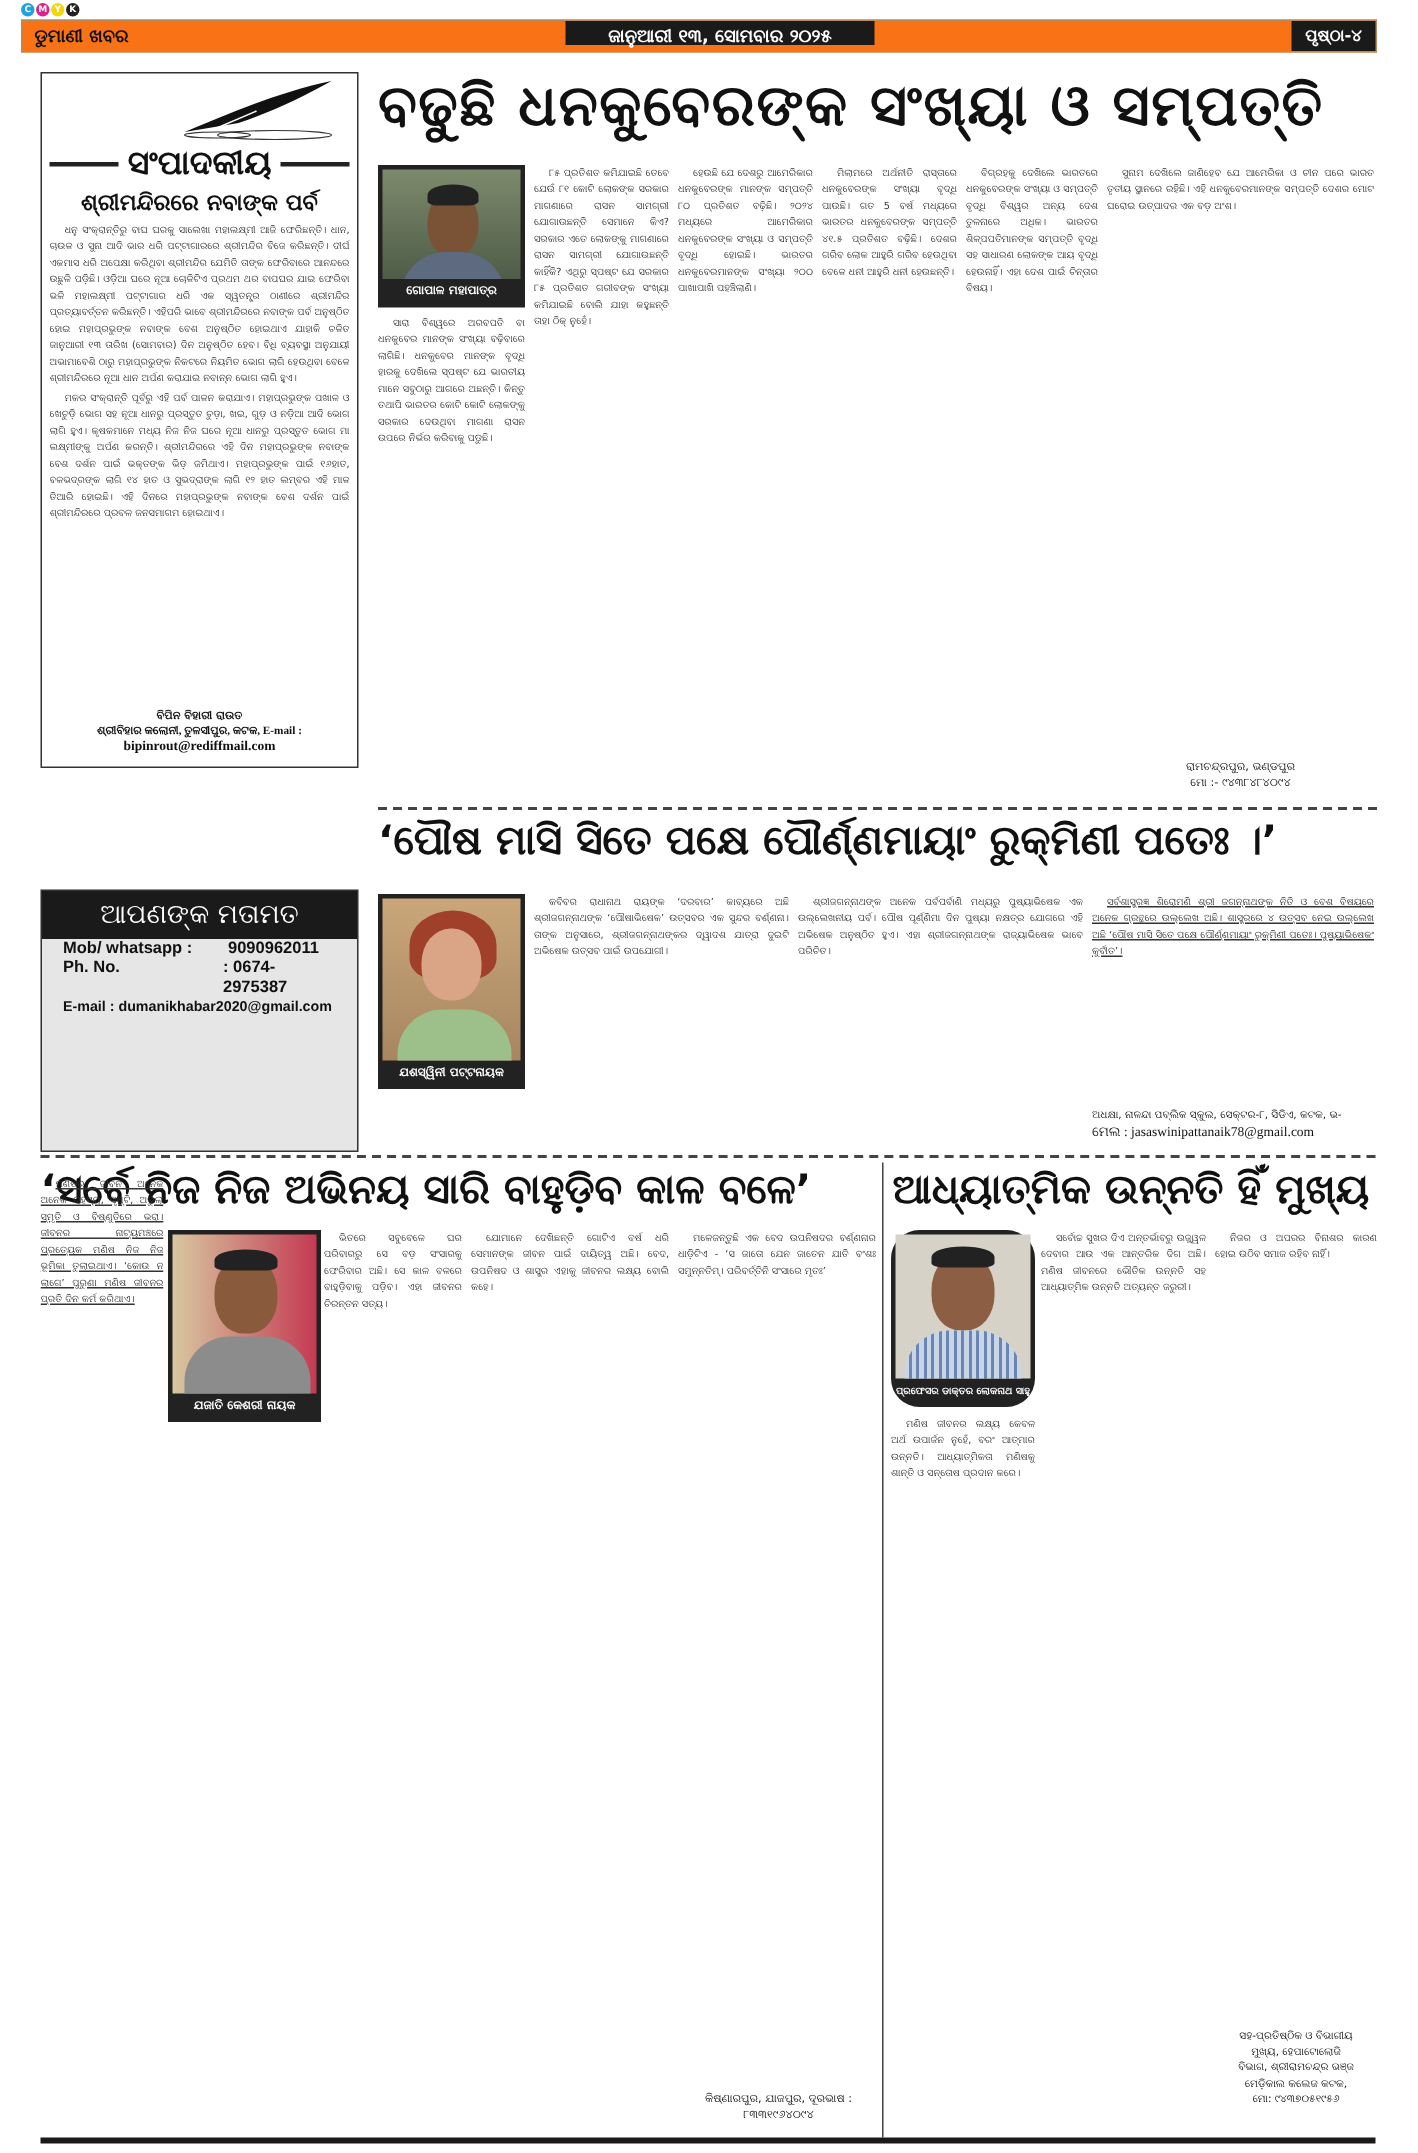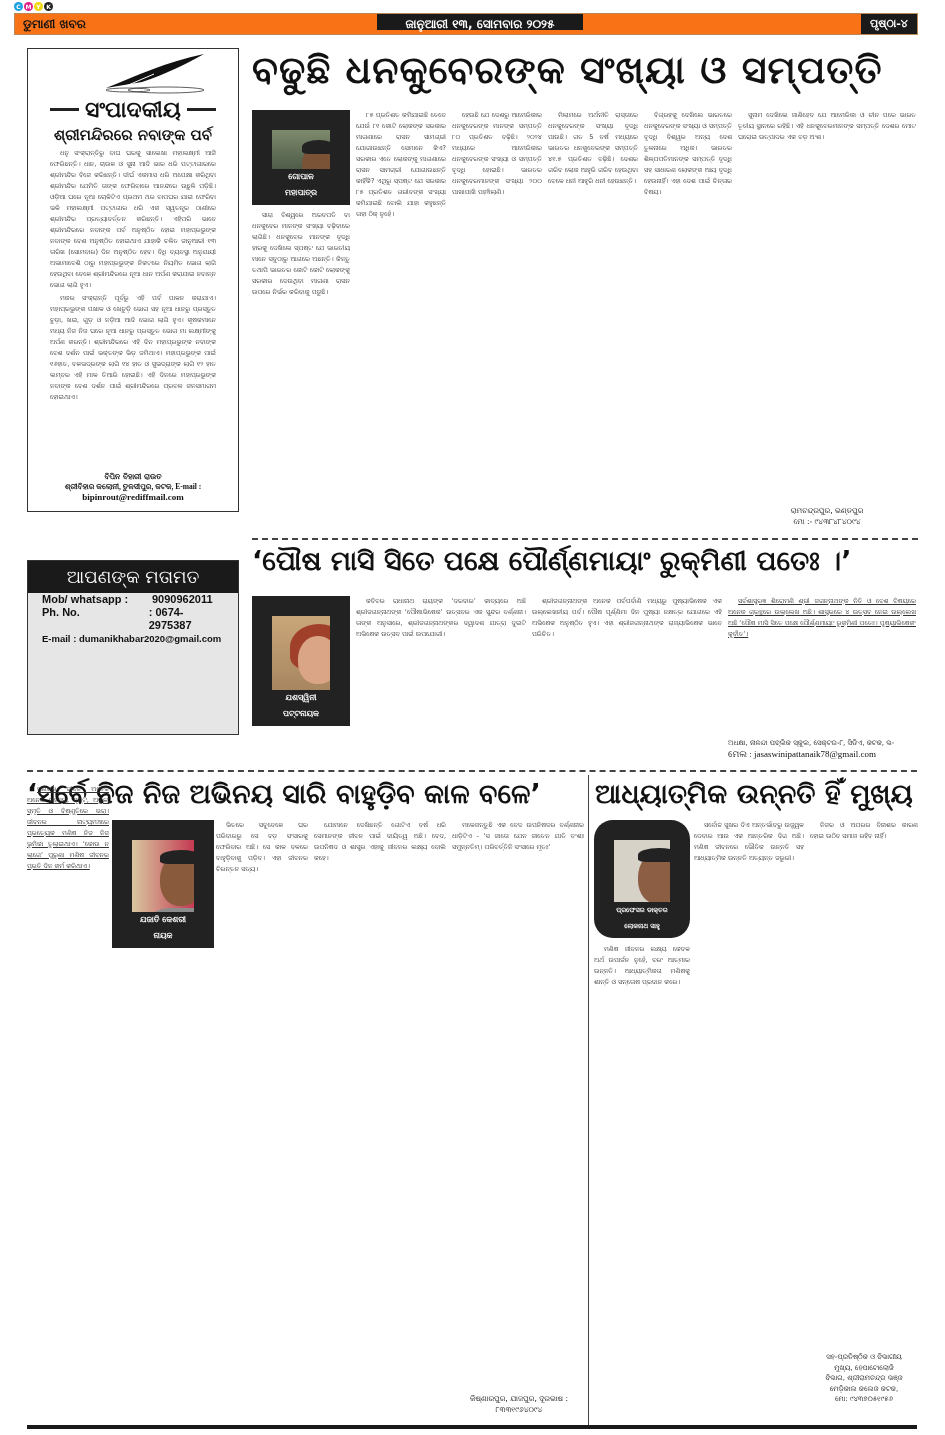--- a/index.html
+++ b/index.html
@@ -5,39 +5,39 @@
   * { box-sizing: border-box; margin: 0; padding: 0; }
   body { width: 945px; height: 1435px; background: #fff; font-family: "DejaVu Sans", sans-serif; color: #111; position: relative; overflow: hidden; }
   .cmyk { position: absolute; top: 2px; left: 14px; display: flex; gap: 1px; }
   .cmyk span { width: 9px; height: 9px; border-radius: 50%; display: inline-block; font-size: 6px; color: #fff; text-align: center; line-height: 9px; font-weight: bold; }
   .masthead { position: absolute; top: 13px; left: 14px; width: 904px; height: 22px; background: #f97316; border: 1px solid #b88a5a; }
   .masthead .paper { position: absolute; left: 8px; top: 3px; font-size: 12px; font-weight: bold; }
   .masthead .date { position: absolute; left: 362px; top: 0; width: 206px; height: 16px; background: #1a1a1a; color: #fff; font-size: 12px; font-weight: bold; text-align: center; line-height: 20px; }
   .masthead .page { position: absolute; right: 0; top: 0; width: 56px; height: 20px; background: #1a1a1a; color: #fff; font-size: 11px; text-align: center; line-height: 20px; font-weight: bold; }
   .col-text { font-size: 6.5px; line-height: 11px; color: #333; text-align: justify; overflow: hidden; }
   .col-text p { margin-bottom: 2px; text-indent: 10px; }
-  .editorial { position: absolute; top: 48px; left: 27px; width: 212px; height: 464px; border: 1px solid #333; padding: 3px 22px; }
+  .editorial { position: absolute; top: 48px; left: 27px; width: 212px; height: 464px; border: 1px solid #333; padding: 3px 5px; }
   .quill { height: 44px; position: relative; }
   .quill svg { position: absolute; right: 10px; top: 0; }
   .ed-title-row { display: flex; align-items: center; gap: 6px; justify-content: center; }
   .ed-title-row .dash { flex: 1; height: 3px; background: #222; }
   .ed-title { font-size: 22px; font-weight: bold; font-family: "DejaVu Serif", serif; }
   .ed-headline { font-size: 15px; font-weight: bold; text-align: center; margin: 4px 0 4px; }
   .ed-author { text-align: center; font-size: 7.5px; font-weight: bold; margin-top: 4px; }
   .ed-addr { text-align: center; font-size: 7.5px; font-weight: bold; font-family: "Liberation Serif", serif; }
   .ed-mail { text-align: center; font-size: 9px; font-weight: bold; font-family: "Liberation Serif", serif; }
-  .opinion { position: absolute; top: 560px; left: 27px; width: 212px; height: 175px; border: 1px solid #333; background: #e6e6e6; }
+  .opinion { position: absolute; top: 593px; left: 27px; width: 212px; height: 175px; border: 1px solid #333; background: #e6e6e6; }
   .opinion .head { background: #1a1a1a; color: #fff; font-size: 18px; text-align: center; height: 32px; line-height: 32px; }
   .opinion .body { font-size: 8.2px; line-height: 12.8px; padding: 4px 5px; text-align: justify; font-weight: bold; color: #222; }
   .opinion .contact { padding: 0 14px; font-family: "Liberation Sans", sans-serif; font-weight: bold; }
   .opinion .contact div { display: flex; font-size: 11px; line-height: 13px; }
   .opinion .contact .lab { width: 110px; }
   .opinion .contact .mail { font-size: 9.5px; }
   .headline { position: absolute; font-weight: bold; font-family: "DejaVu Sans", sans-serif; color: #111; white-space: nowrap; }
-  .photo { position: absolute; background: #222; padding: 20px; }
+  .photo { position: absolute; background: #222; padding: 3px; }
   .photo .img { width: 100%; height: calc(100% - 16px); position: relative; overflow: hidden; }
   .photo .cap { height: 16px; color: #fff; font-size: 8px; text-align: center; line-height: 16px; font-weight: bold; }
   .face { position: absolute; border-radius: 48% 48% 45% 45%; }
   .dash-line { position: absolute; height: 0; border-top: 2px dashed #444; }
   .vline { position: absolute; width: 1px; background: #444; }
   .sig { position: absolute; font-size: 7.5px; font-weight: normal; text-align: center; line-height: 11px; }
   .bottom-bar { position: absolute; left: 27px; top: 1425px; width: 890px; height: 4px; background: #1a1a1a; }
 </style>
 </head>
 <body>

